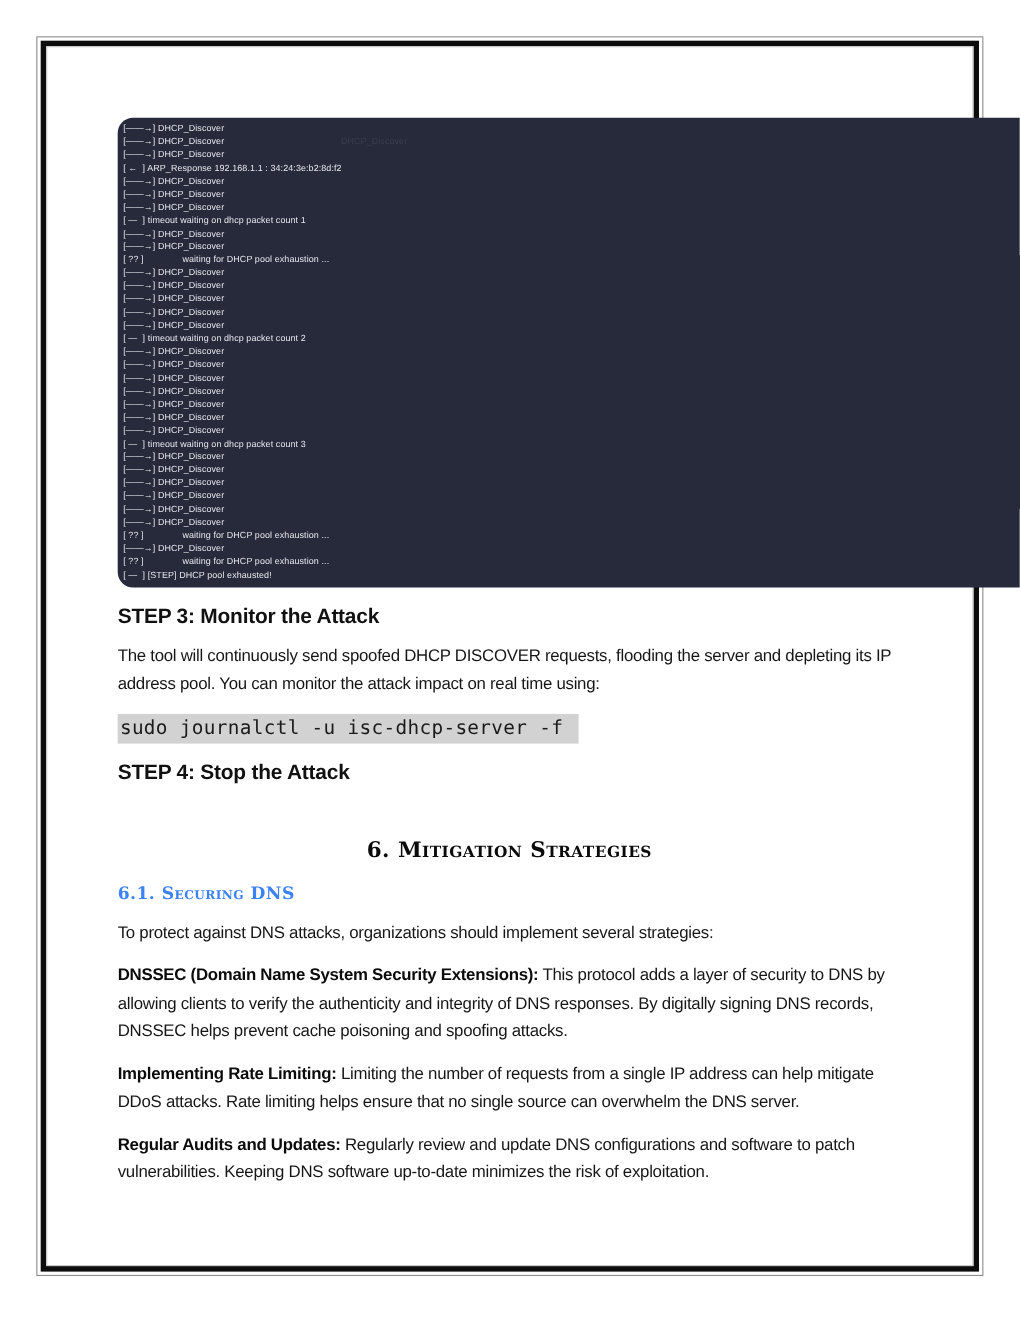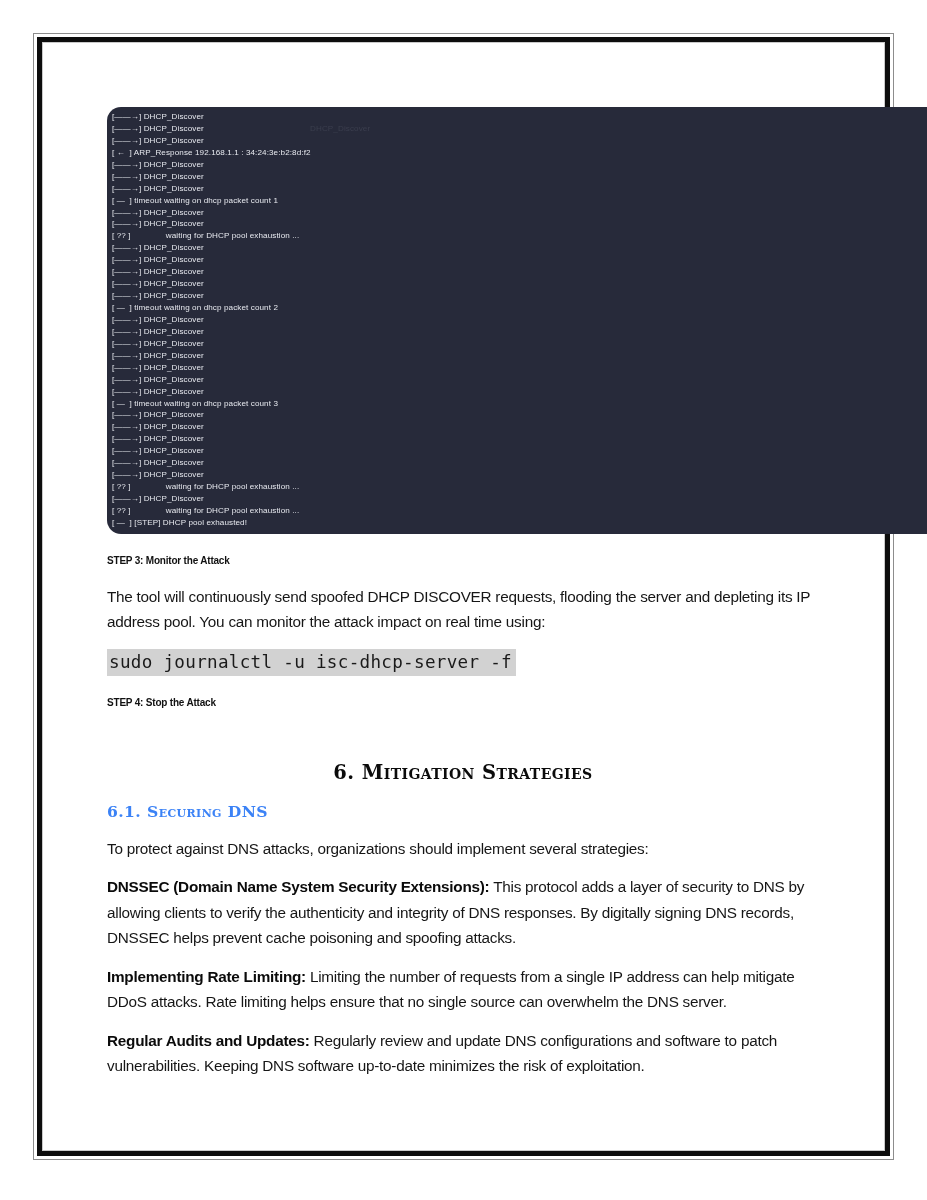--- a/index.html
+++ b/index.html
@@ -79,21 +79,21 @@
     color: #3b3e4e;
     white-space: pre;
     font-size: 8.1px;
     letter-spacing: 0.1px;
   }
 
   
   .h-step {
     font-family: "Liberation Sans", sans-serif;
     font-weight: bold;
-    font-size: 10px;
+    font-size: 19px;
     line-height: 20px;
     color: #111111;
     margin: 17px 0 0 0;
     letter-spacing: -0.2px;
   }
   p.body {
     font-family: "Liberation Sans", sans-serif;
     font-size: 15.3px;
     line-height: 25.5px;
     color: #161616;
@@ -106,21 +106,21 @@
   }
 
   .code-inline {
     display: inline-block;
     background: #d2d2d2;
     font-family: "DejaVu Sans Mono", "Liberation Mono", monospace;
     font-size: 17.6px;
     line-height: 24px;
     color: #1a1a1a;
     letter-spacing: 0.3px;
-    padding: 1px 4px 2px 2px;
+    padding: 1px 14px 2px 2px;
     margin: 14px 0 0 0;
     white-space: pre;
   }
 
   .h1-sec {
     font-family: "DejaVu Serif", "Liberation Serif", serif;
     font-weight: bold;
     font-size: 19.5px;
     line-height: 26px;
     color: #0b0b0b;

